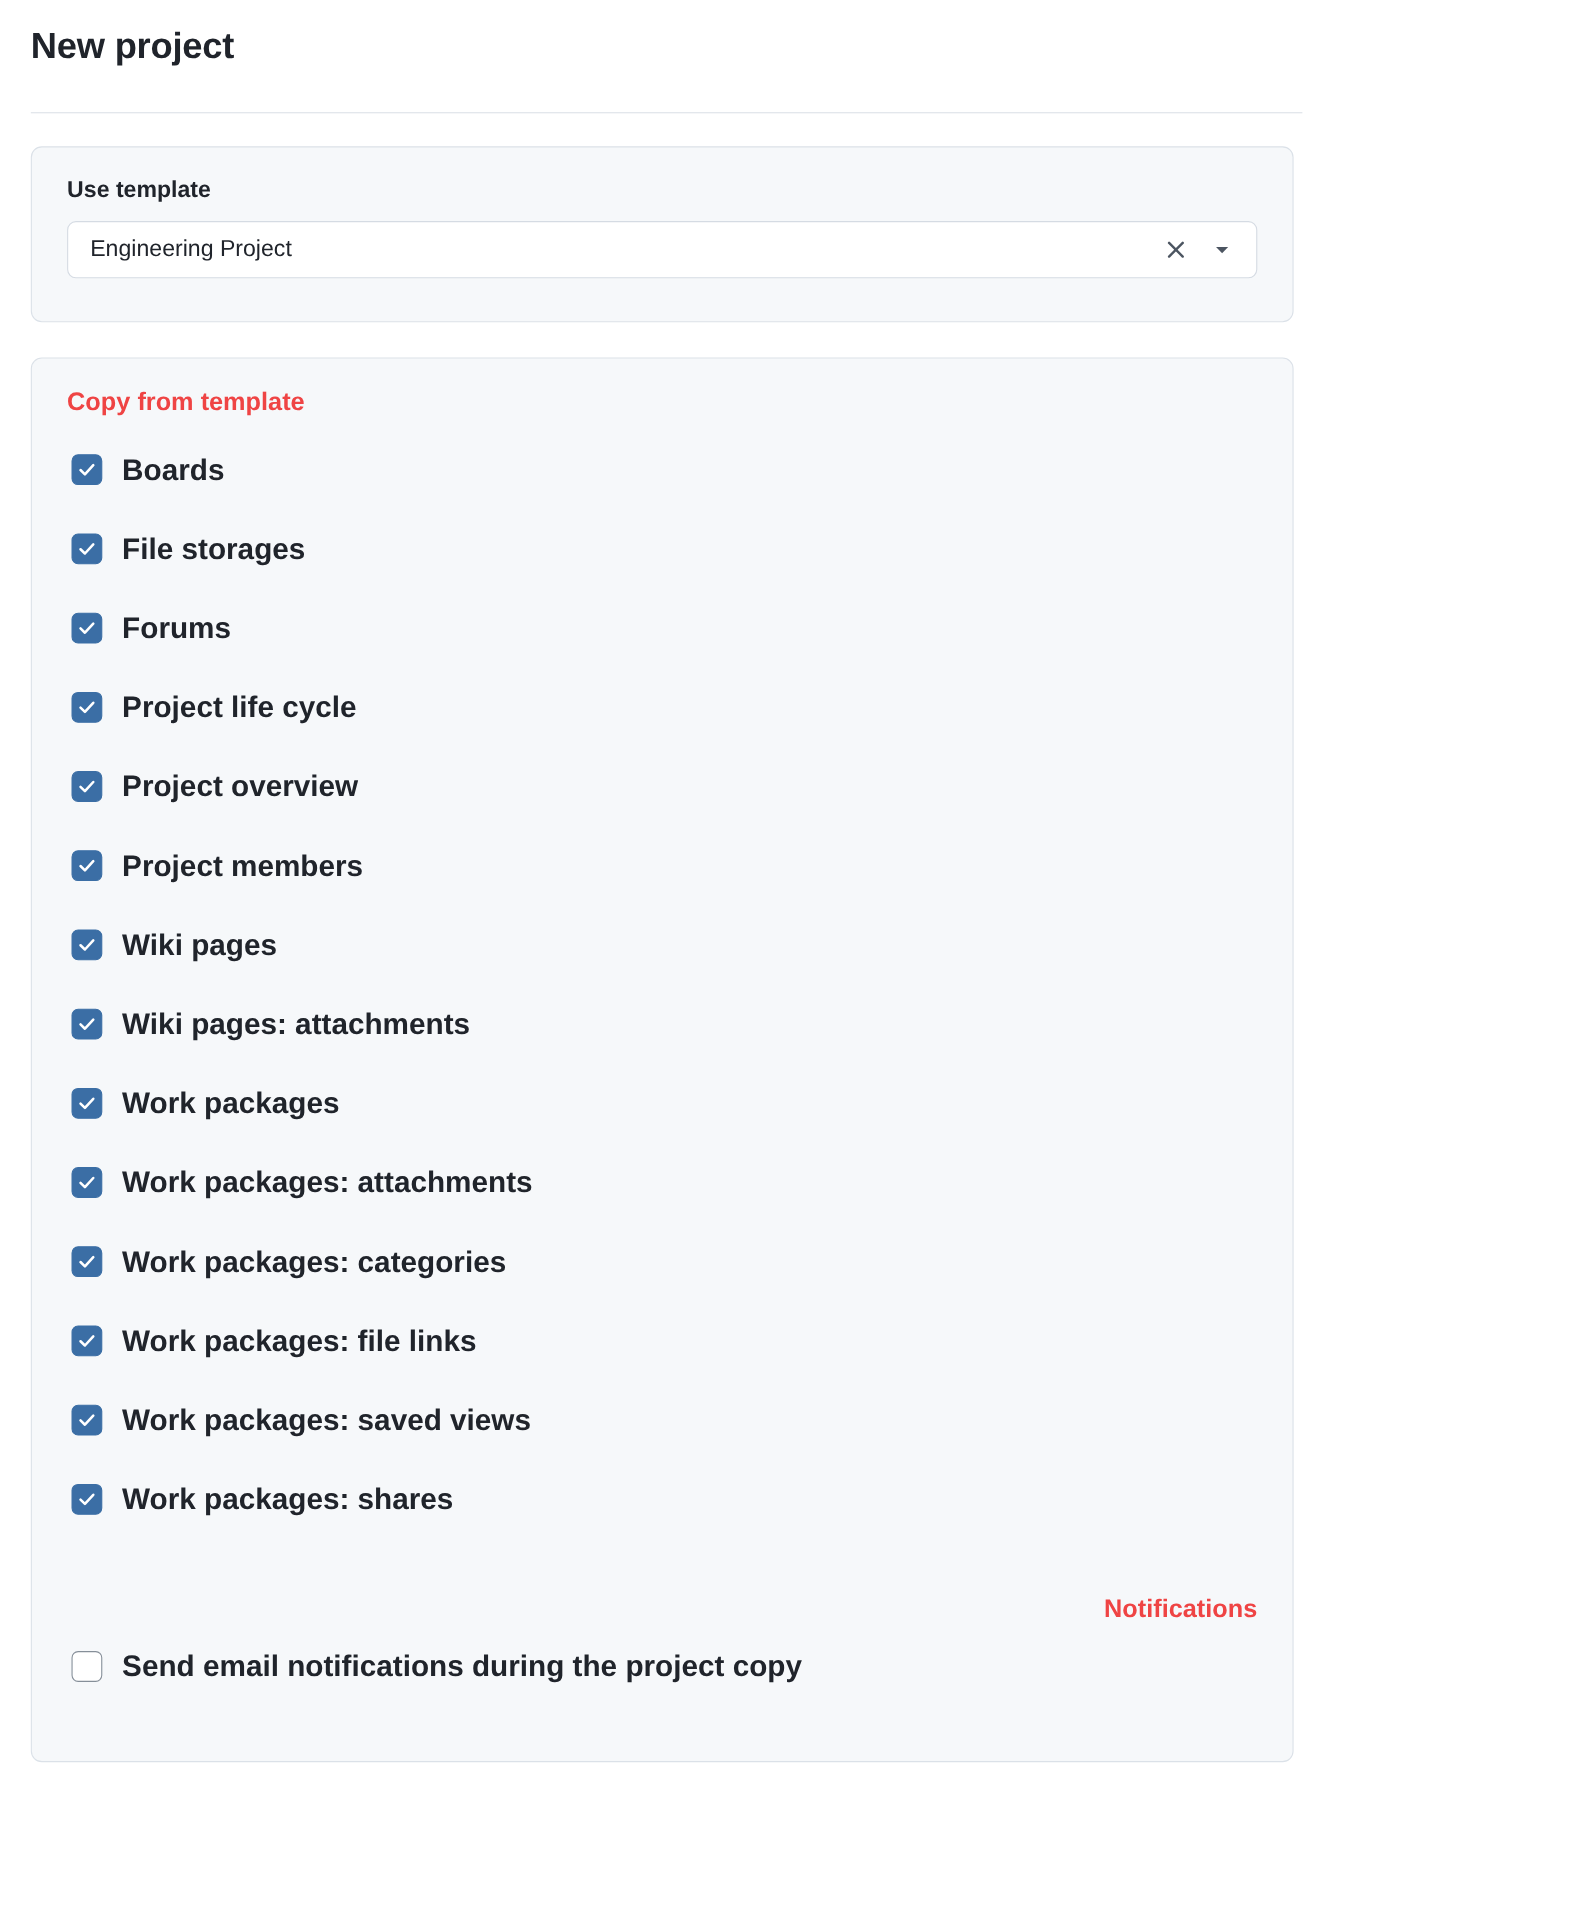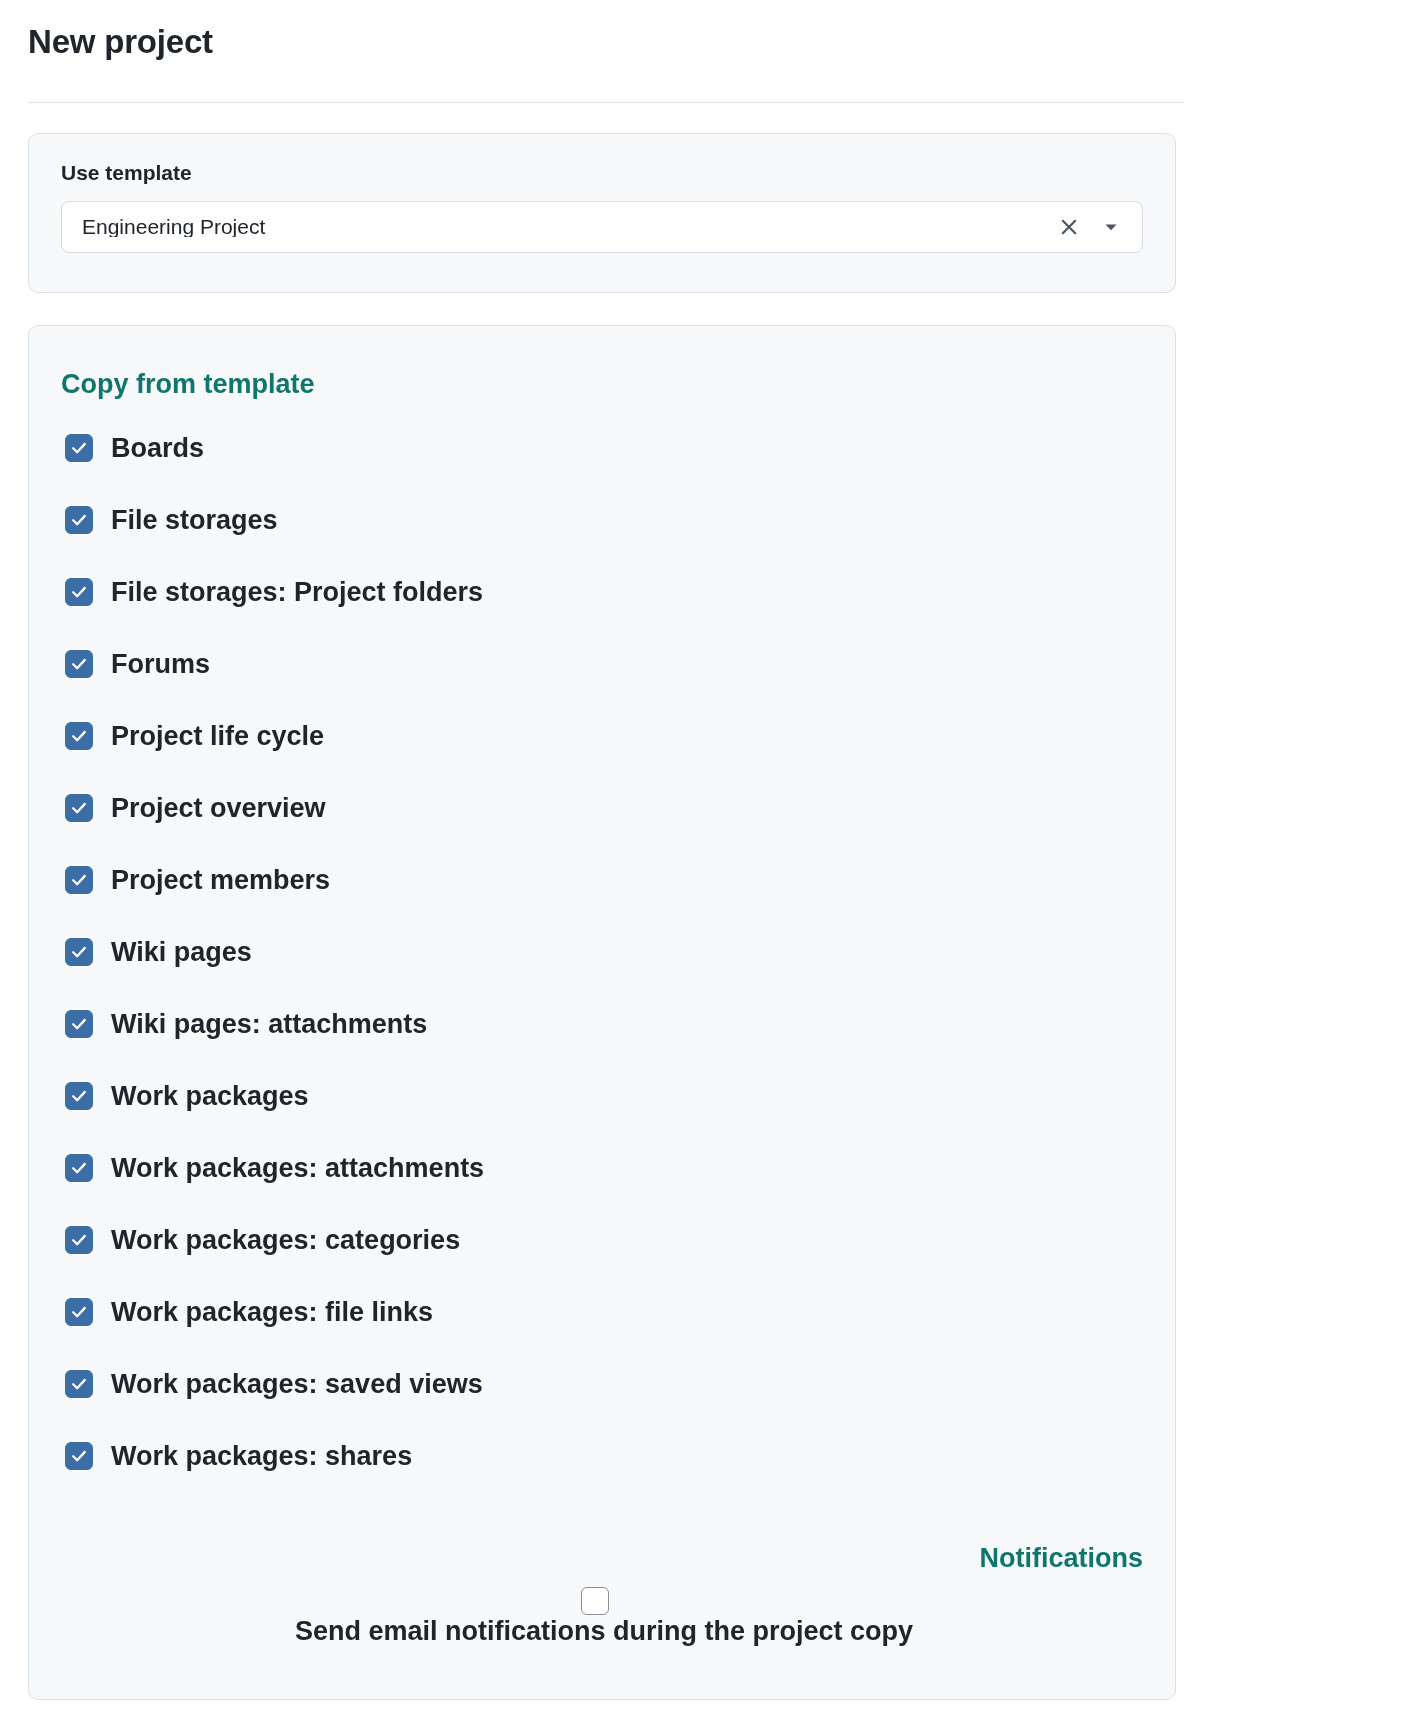--- a/index.html
+++ b/index.html
@@ -95,24 +95,24 @@
     cursor: pointer;
     background: transparent;
     border: none;
     padding: 0;
   }
   .select-btn svg { display: block; }
   .select-btn.clear { margin-right: 8px; }
 
   
   .section-heading {
-    font-size: 27px;
+    font-size: 23px;
     font-weight: bold;
-    color: #0f766e;
-    margin: 16px 0 16px 0;
+    color: #ef4444;
+    margin: 0 0 16px 0;
     line-height: 1.2;
   }
   .section-heading.notifications {
     margin-top: 50px;
     margin-bottom: 16px;
     text-align: right;
   }
   .check-list {
     list-style: none;
     margin: 0;
@@ -203,28 +203,20 @@
             </svg>
         </span>
         <span class="check-label">File storages</span>
       </li>
       <li class="check-row">
         <span class="checkbox checked">
           <svg width="20" height="20" viewBox="0 0 20 20" aria-hidden="true">
               <path d="M4.2 10.3 L8.2 14.2 L15.8 5.9" stroke="#ffffff" stroke-width="2.3" fill="none" stroke-linecap="round" stroke-linejoin="round"></path>
             </svg>
         </span>
-        <span class="check-label">File storages: Project folders</span>
-      </li>
-      <li class="check-row">
-        <span class="checkbox checked">
-          <svg width="20" height="20" viewBox="0 0 20 20" aria-hidden="true">
-              <path d="M4.2 10.3 L8.2 14.2 L15.8 5.9" stroke="#ffffff" stroke-width="2.3" fill="none" stroke-linecap="round" stroke-linejoin="round"></path>
-            </svg>
-        </span>
         <span class="check-label">Forums</span>
       </li>
       <li class="check-row">
         <span class="checkbox checked">
           <svg width="20" height="20" viewBox="0 0 20 20" aria-hidden="true">
               <path d="M4.2 10.3 L8.2 14.2 L15.8 5.9" stroke="#ffffff" stroke-width="2.3" fill="none" stroke-linecap="round" stroke-linejoin="round"></path>
             </svg>
         </span>
         <span class="check-label">Project life cycle</span>
       </li>
@@ -306,20 +298,20 @@
               <path d="M4.2 10.3 L8.2 14.2 L15.8 5.9" stroke="#ffffff" stroke-width="2.3" fill="none" stroke-linecap="round" stroke-linejoin="round"></path>
             </svg>
         </span>
         <span class="check-label">Work packages: shares</span>
       </li>
     </ul>
 
     <div class="section-heading notifications">Notifications</div>
 
     <ul class="check-list">
-      <li class="check-row" style="height:52px;flex-direction:column;">
+      <li class="check-row" style="height:52px;">
         <span class="checkbox unchecked"></span>
         <span class="check-label">Send email notifications during the project copy</span>
       </li>
     </ul>
   </section>
 
 </div>
 
 </body></html>

